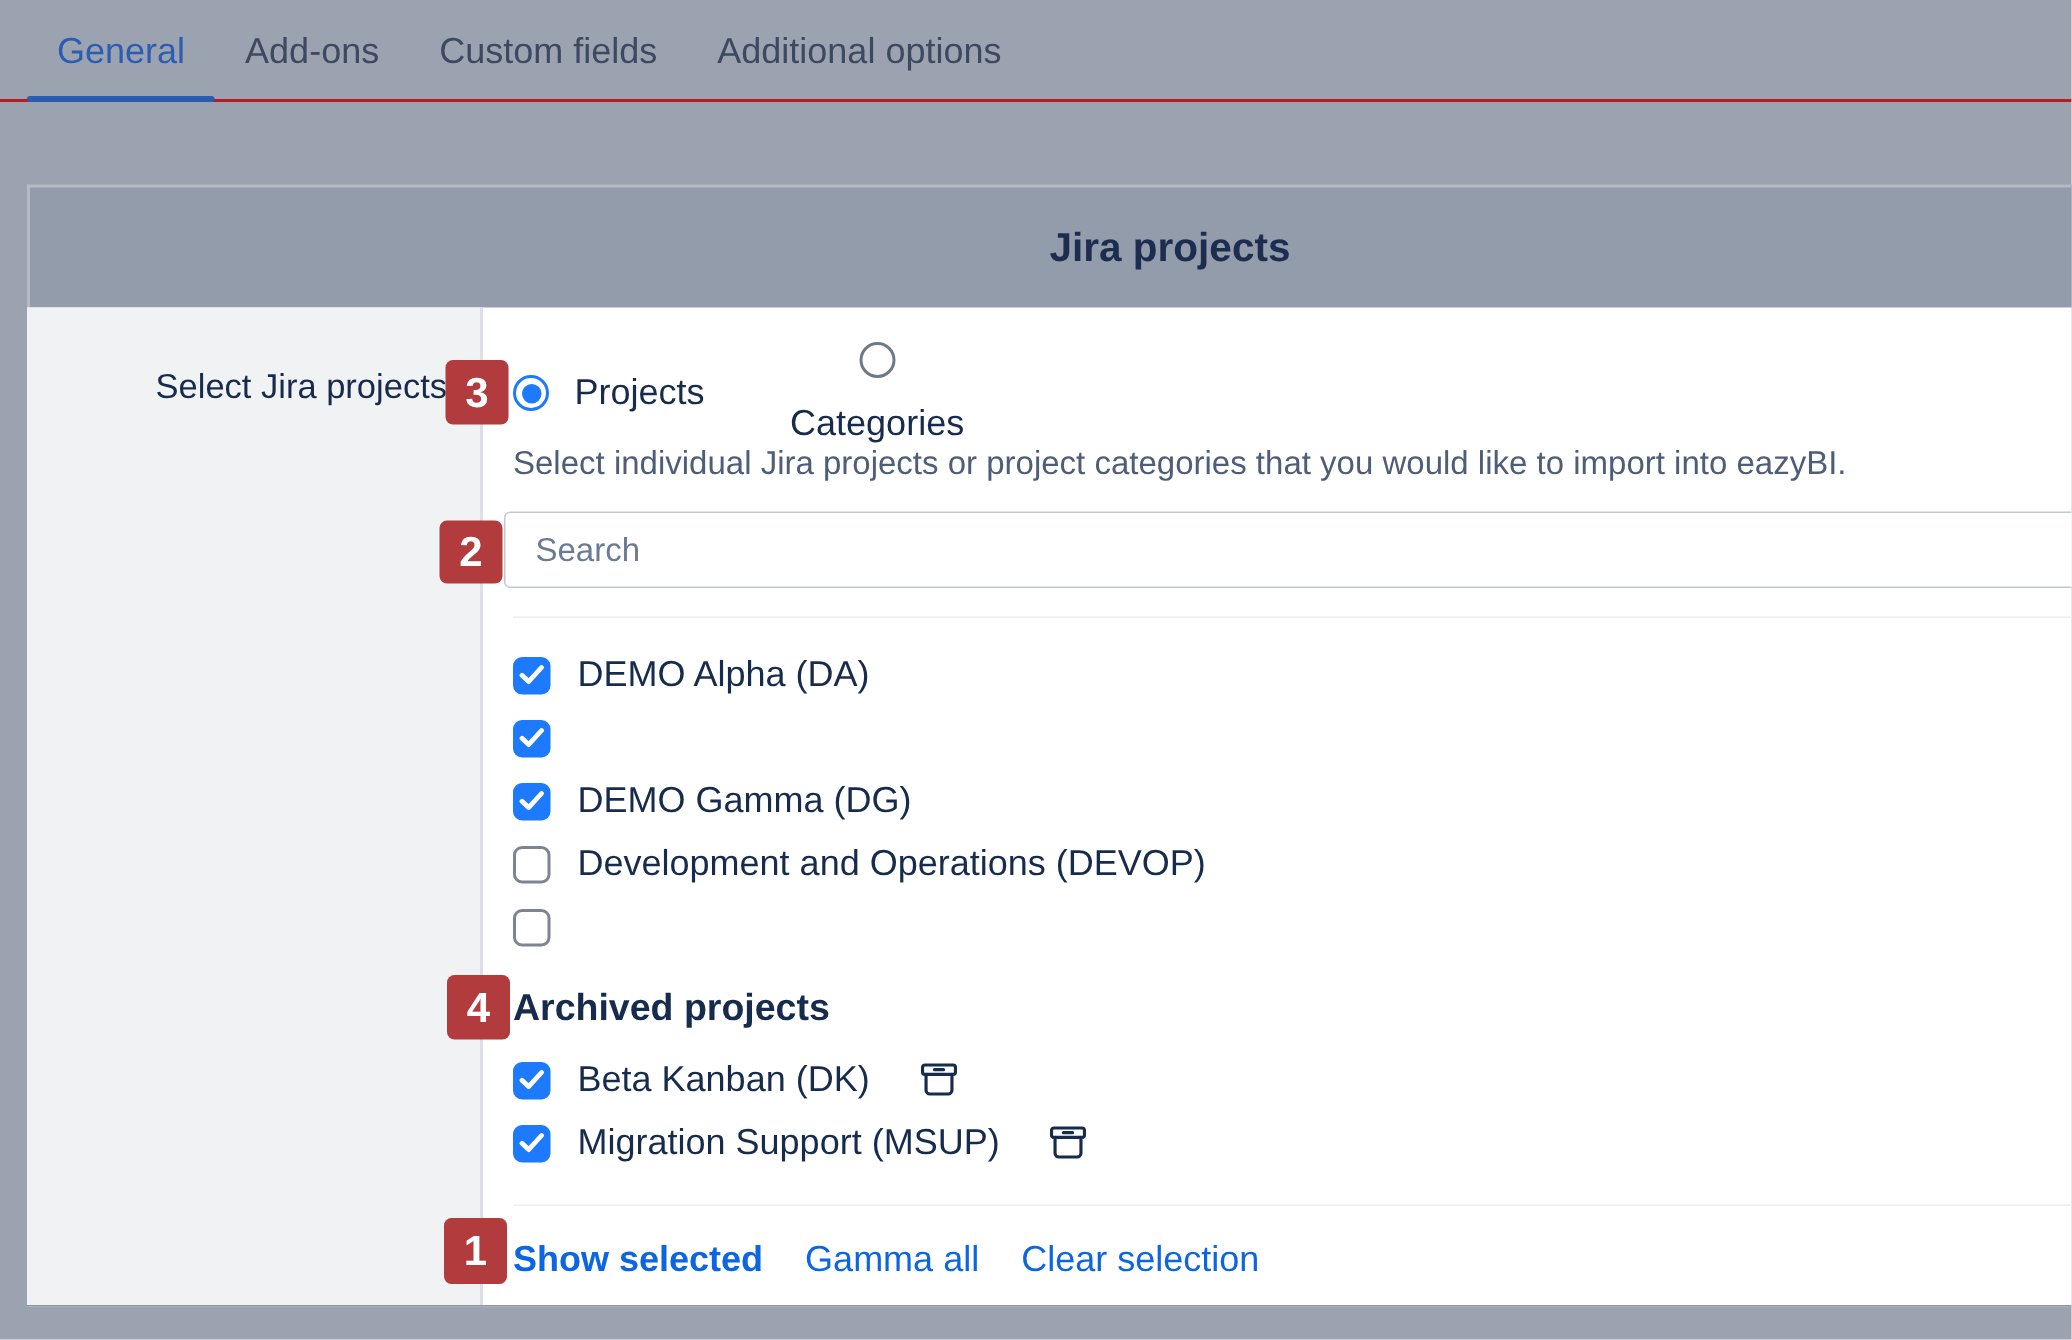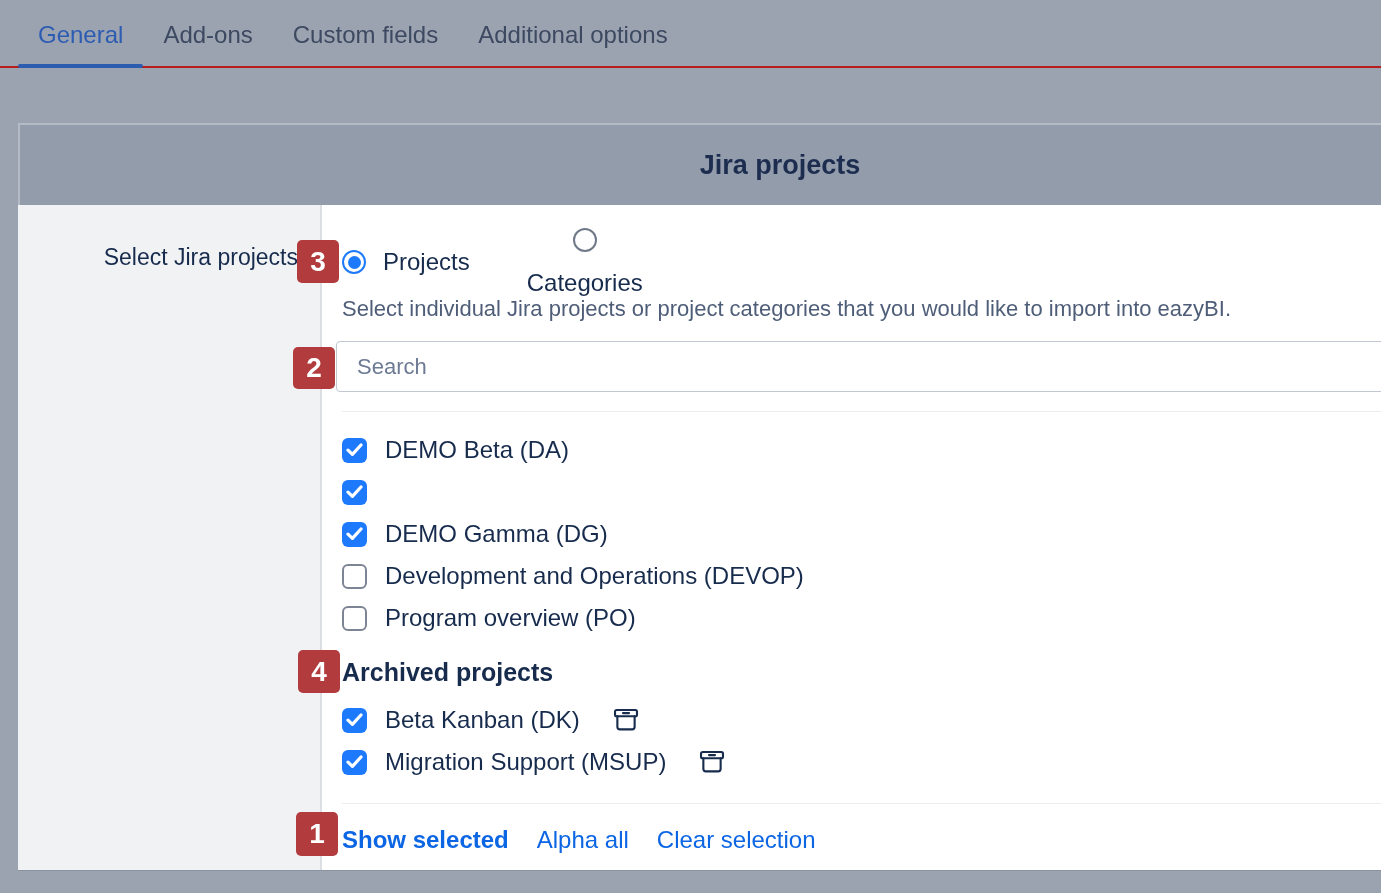--- a/index.html
+++ b/index.html
@@ -160,21 +160,21 @@
       <div class="divider top"></div>
 
       <div class="list">
 
         <div class="row">
           <span class="cb checked">
             <svg width="17" height="14" viewBox="0 0 17 14">
                 <path d="M2 7.2 L6.4 11.4 L15 2" fill="none" stroke="#ffffff" stroke-width="3.2" stroke-linecap="round" stroke-linejoin="round"></path>
               </svg>
           </span>
-          <span class="row-label">DEMO Beta (DA)</span>
+          <span class="row-label">DEMO Alpha (DA)</span>
         </div>
 
         <div class="row">
           <span class="cb checked">
             <svg width="17" height="14" viewBox="0 0 17 14">
                 <path d="M2 7.2 L6.4 11.4 L15 2" fill="none" stroke="#ffffff" stroke-width="3.2" stroke-linecap="round" stroke-linejoin="round"></path>
               </svg>
           </span>
         </div>
 
@@ -191,21 +191,20 @@
           <span class="cb unchecked">
             
           </span>
           <span class="row-label">Development and Operations (DEVOP)</span>
         </div>
 
         <div class="row">
           <span class="cb unchecked">
             
           </span>
-          <span class="row-label">Program overview (PO)</span>
         </div>
       </div>
 
       <div class="archived-heading">Archived projects</div>
 
       <div class="list" style="margin-top:12px;">
 
         <div class="row">
           <span class="cb checked">
             <svg width="17" height="14" viewBox="0 0 17 14">
@@ -236,21 +235,21 @@
               <line x1="9.4" y1="6.1" x2="14.6" y2="6.1"></line>
             </g>
           </svg>
         </div>
       </div>
 
       <div class="divider bottom"></div>
 
       <div class="links-row">
         <a class="link bold">Show selected</a>
-        <a class="link">Alpha all</a>
+        <a class="link">Gamma all</a>
         <a class="link">Clear selection</a>
       </div>
 
     </div>
   </div>
 </section>
 
 <div class="badge badge-1">1</div>
 <div class="badge badge-2">2</div>
 <div class="badge badge-3">3</div>

